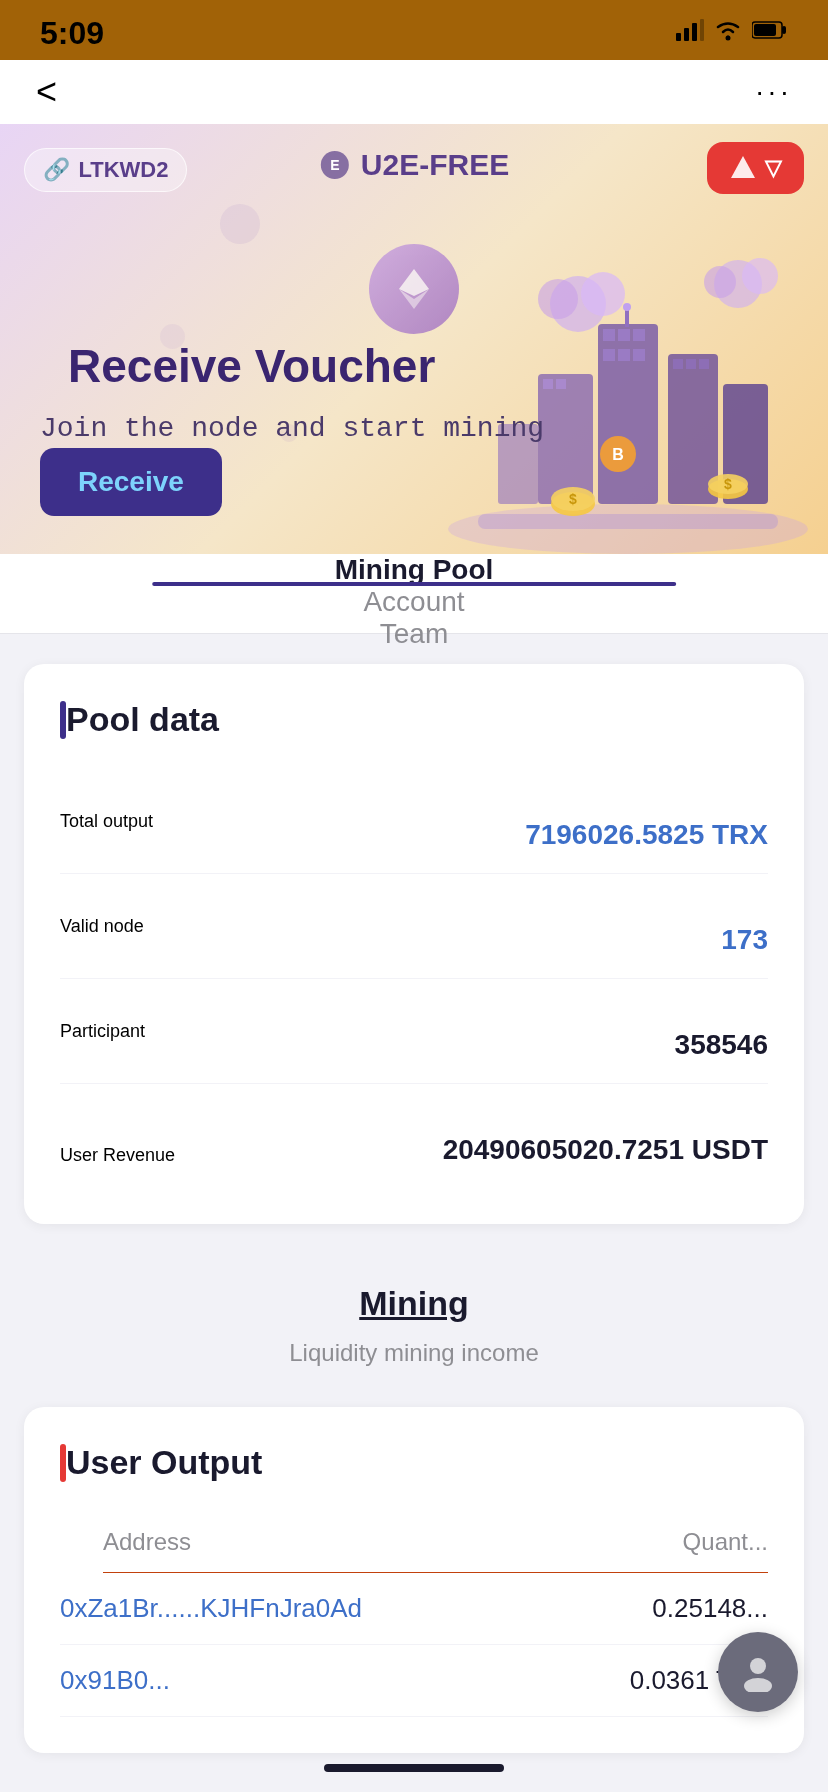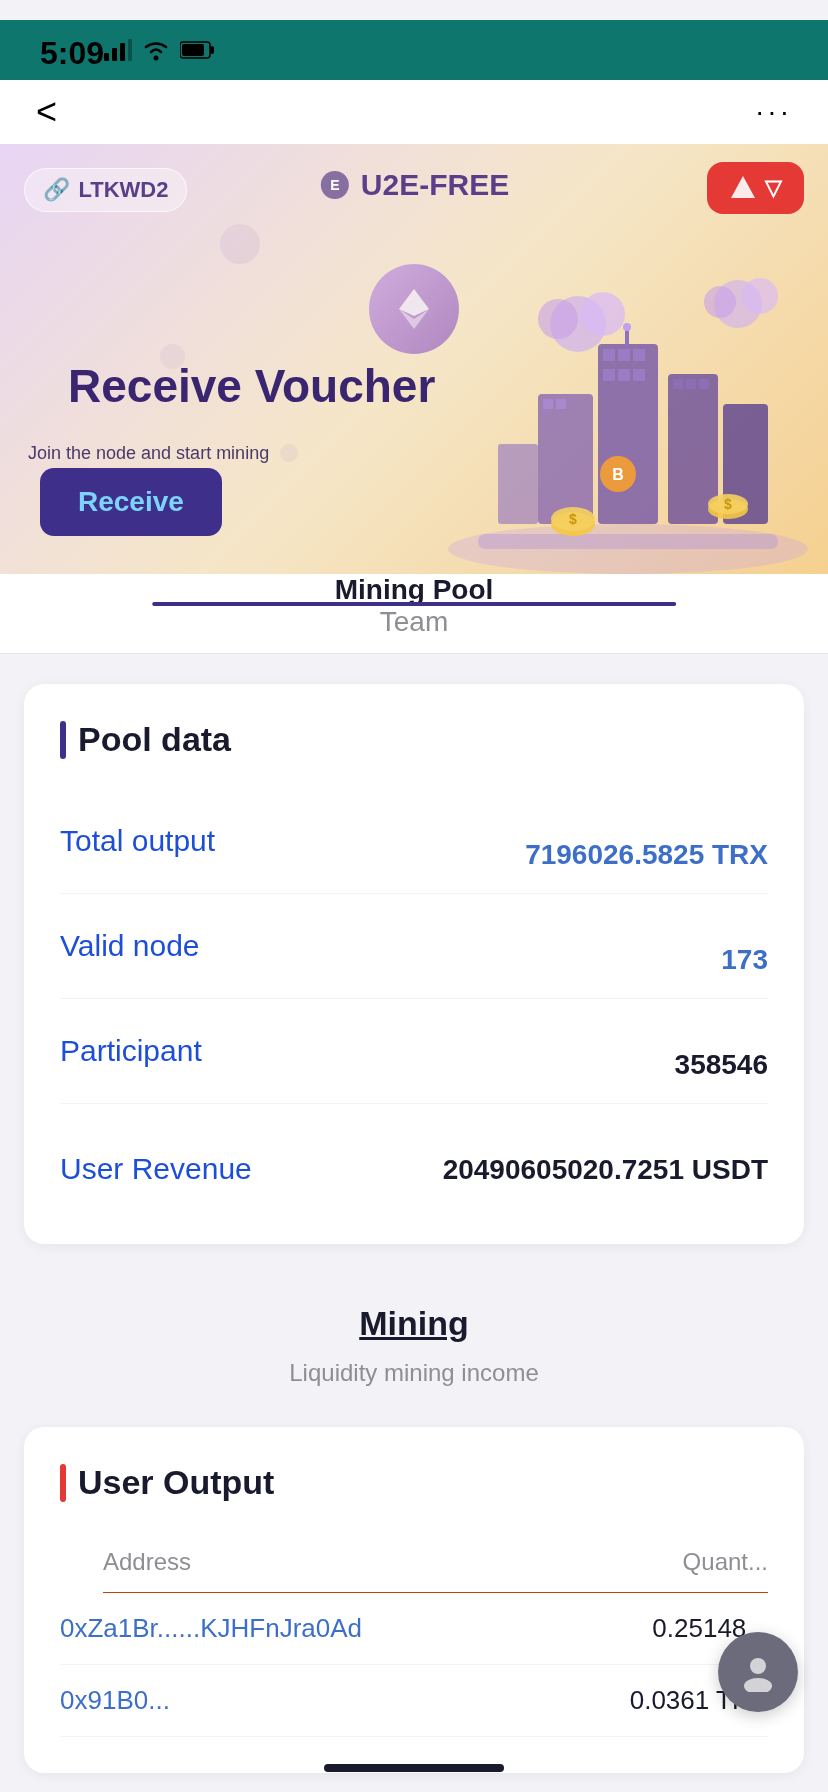--- a/index.html
+++ b/index.html
@@ -8,26 +8,25 @@
       width: 828px;
       min-height: 1792px;
       font-family: -apple-system, BlinkMacSystemFont, 'Helvetica Neue', Arial, sans-serif;
       background: #f2f2f7;
       overflow-x: hidden;
     }
 
     
     .status-bar {
       display: flex;
-      justify-content: flex-start;
+      justify-content: space-between;
       align-items: center;
       padding: 14px 40px 8px 40px;
-      background: #0f766e;
+      background: #a16207;
       height: 60px;
-      margin-top: 20px;
     }
     .status-time {
       font-size: 32px;
       font-weight: 700;
       color: #000;
     }
     .status-icons {
       display: flex;
       align-items: center;
       gap: 10px;
@@ -111,23 +110,24 @@
       left: 40px;
       font-size: 46px;
       font-weight: 800;
       color: #3a2570;
       line-height: 1.2;
       margin-left: 28px;
     }
     .banner-subtitle {
       position: absolute;
       bottom: 110px;
-      left: 28px;
-      font-size: 18px;
+      left: 40px;
+      font-size: 28px;
       color: #4a3a6a;
+      font-family: Liberation Mono, monospace;
     }
     .receive-btn {
       position: absolute;
       bottom: 38px;
       left: 40px;
       background: #3d2f8a;
       color: #7dd3fc;
       border-radius: 14px;
       padding: 18px 38px;
       font-size: 28px;
@@ -189,43 +189,42 @@
       padding: 36px 36px;
       box-shadow: 0 2px 12px rgba(0,0,0,0.06);
     }
     .card-title {
       font-size: 34px;
       font-weight: 800;
       color: #1a1a2e;
       margin-bottom: 30px;
       display: flex;
       align-items: center;
-      gap: 12px;
     }
     .card-title-bar {
       width: 6px;
       height: 38px;
       background: #3d2f8a;
       border-radius: 3px;
     }
 
     .data-row {
       display: flex;
       justify-content: space-between;
       align-items: center;
       padding: 22px 0;
       border-bottom: 1px solid #f2f2f7;
     }
     .data-row:last-child {
       border-bottom: none;
       align-items: flex-end;
     }
     .data-label {
-      font-size: 30px;
-      color: #1d4ed8;
+      font-size: 18px;
+      color: #000000;
     }
     .data-value {
       font-size: 28px;
       font-weight: 600;
       color: #1a1a2e;
       text-align: right;
       margin-top: 28px;
     }
     .data-value.blue {
       color: #3d6fc8;
@@ -462,20 +461,23 @@
   <div class="banner-title">Receive Voucher</div>
   <div class="banner-subtitle">Join the node and start mining</div>
   <div class="receive-btn">Receive</div>
 </div>
 
 <div class="tabs-container">
   <div class="tab-item active">
     <span>Mining Pool</span>
   </div>
   <div class="tab-item">
+    <span>Account</span>
+  </div>
+  <div class="tab-item">
     <span>Team</span>
   </div>
 </div>
 
 <div class="card">
   <div class="card-title">
     <div class="card-title-bar"></div>
     <span>Pool data</span>
   </div>
 

